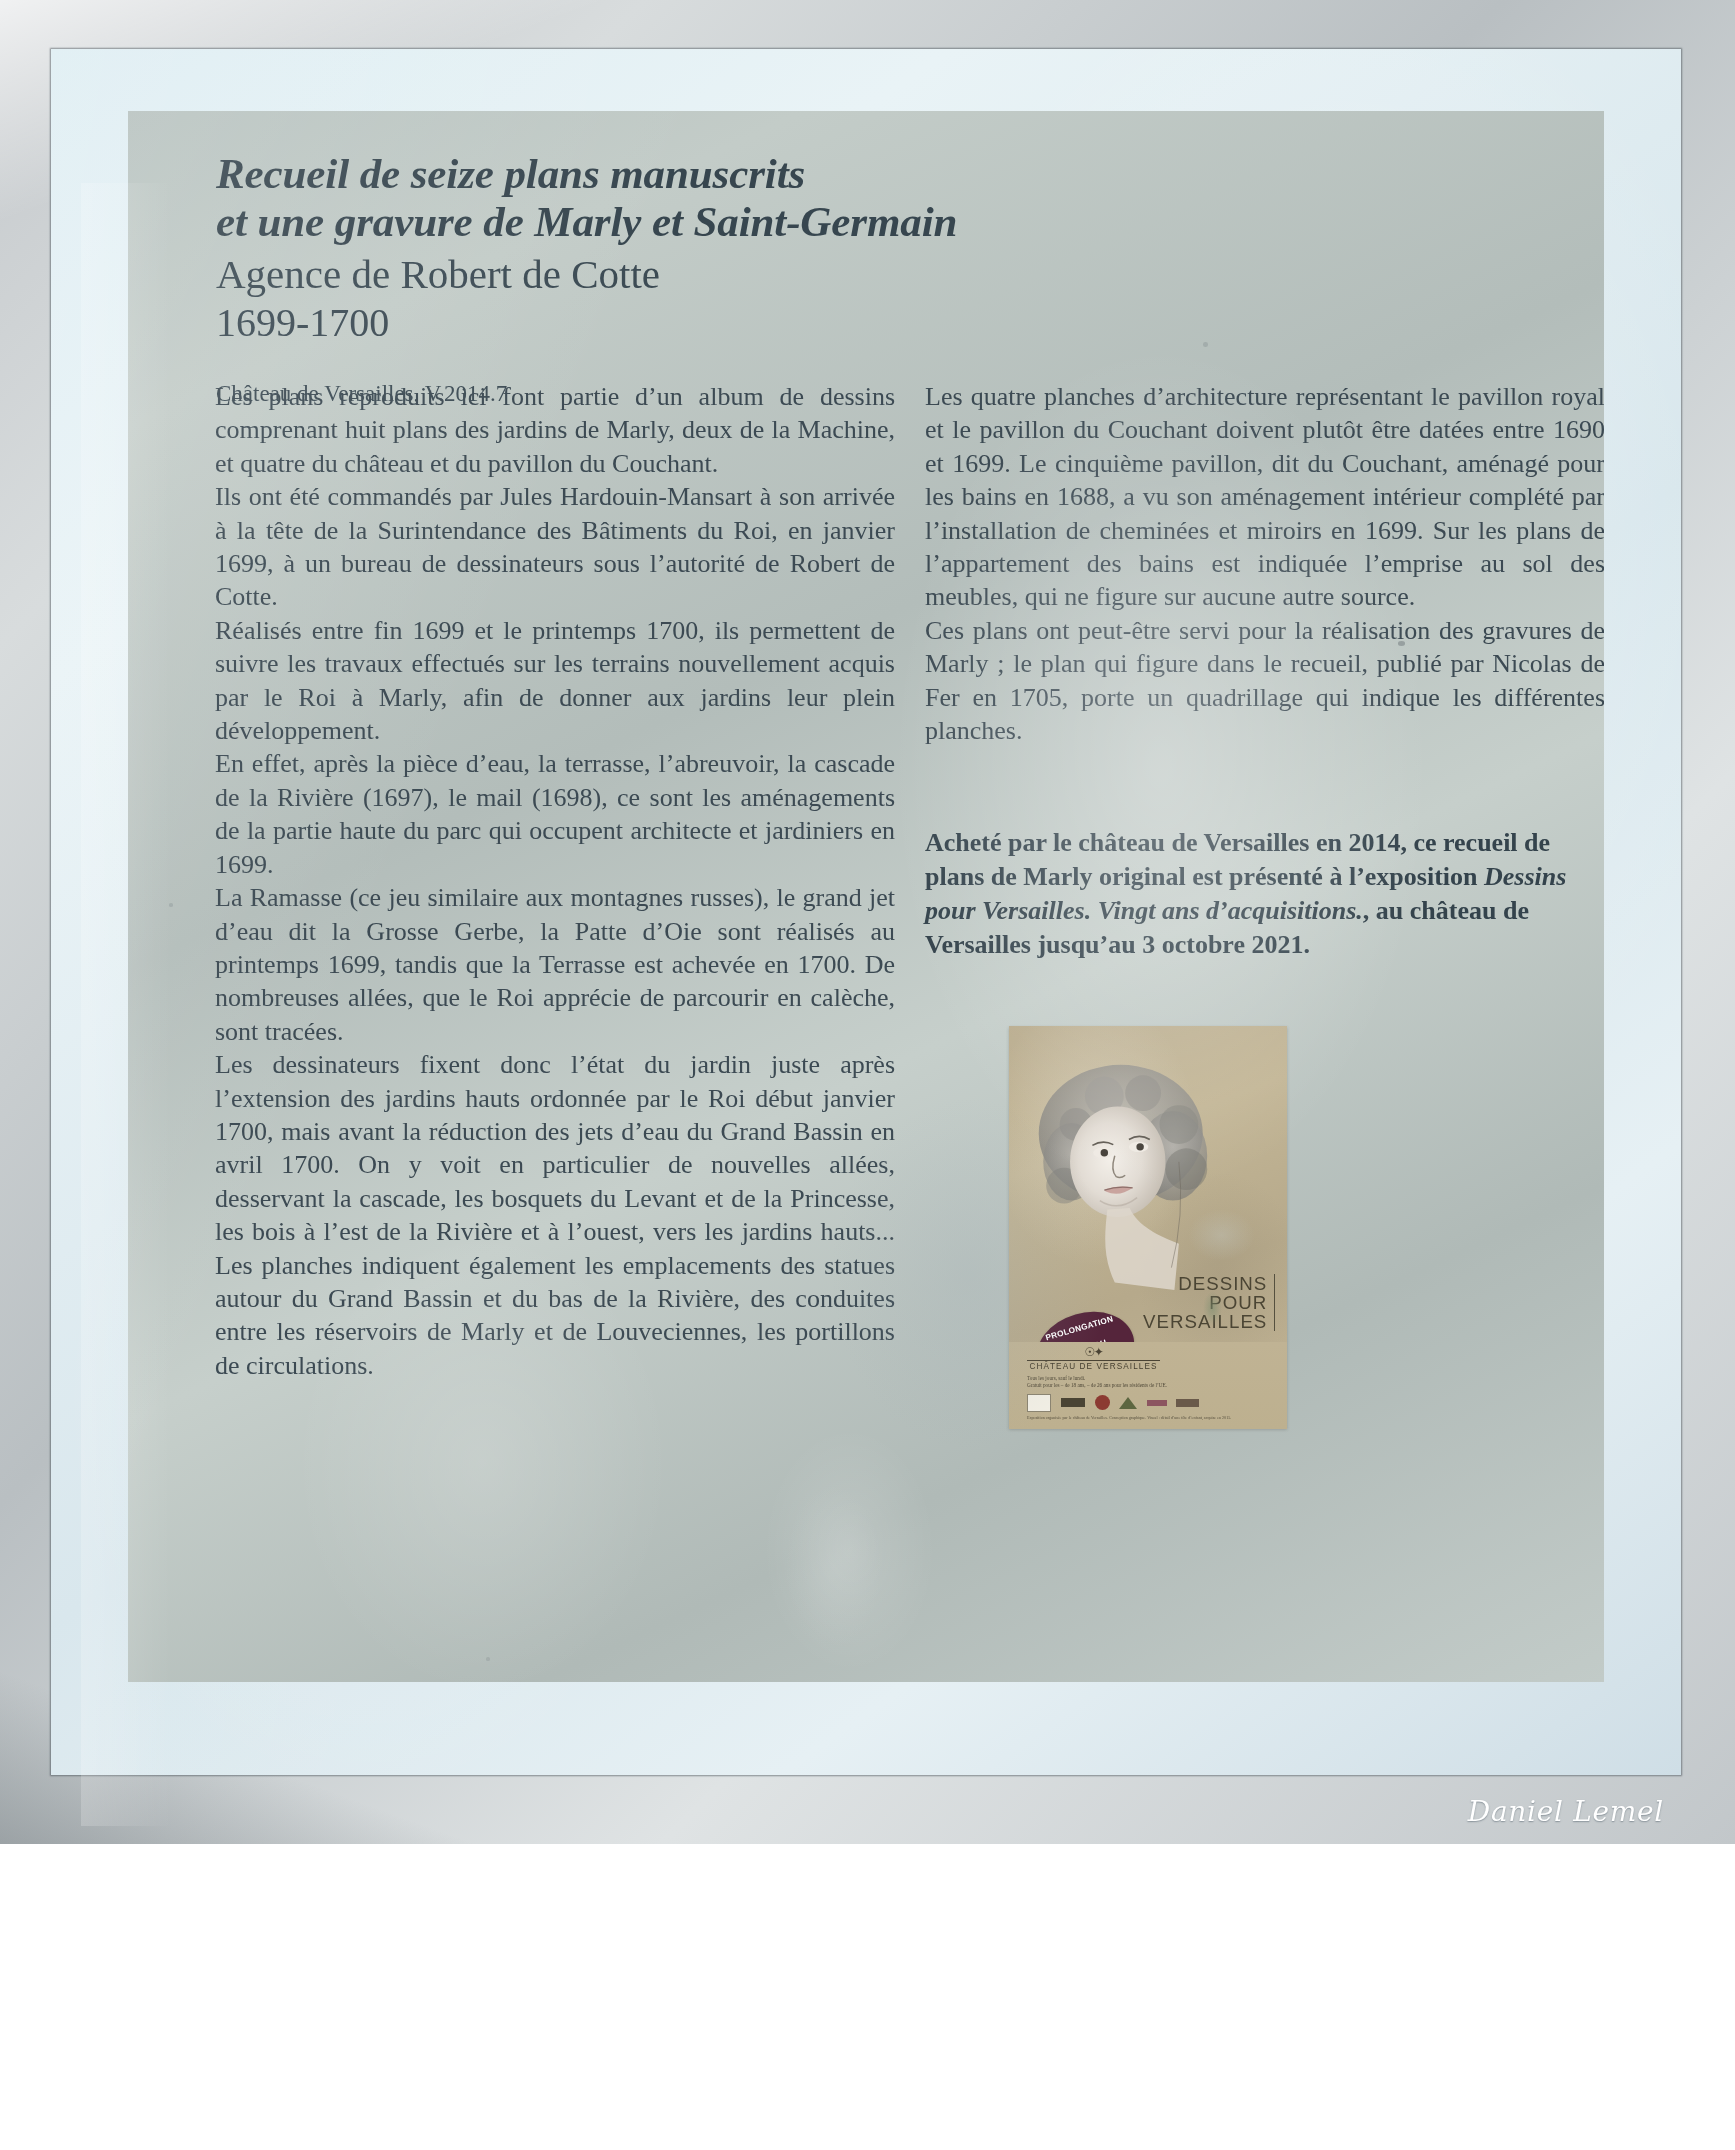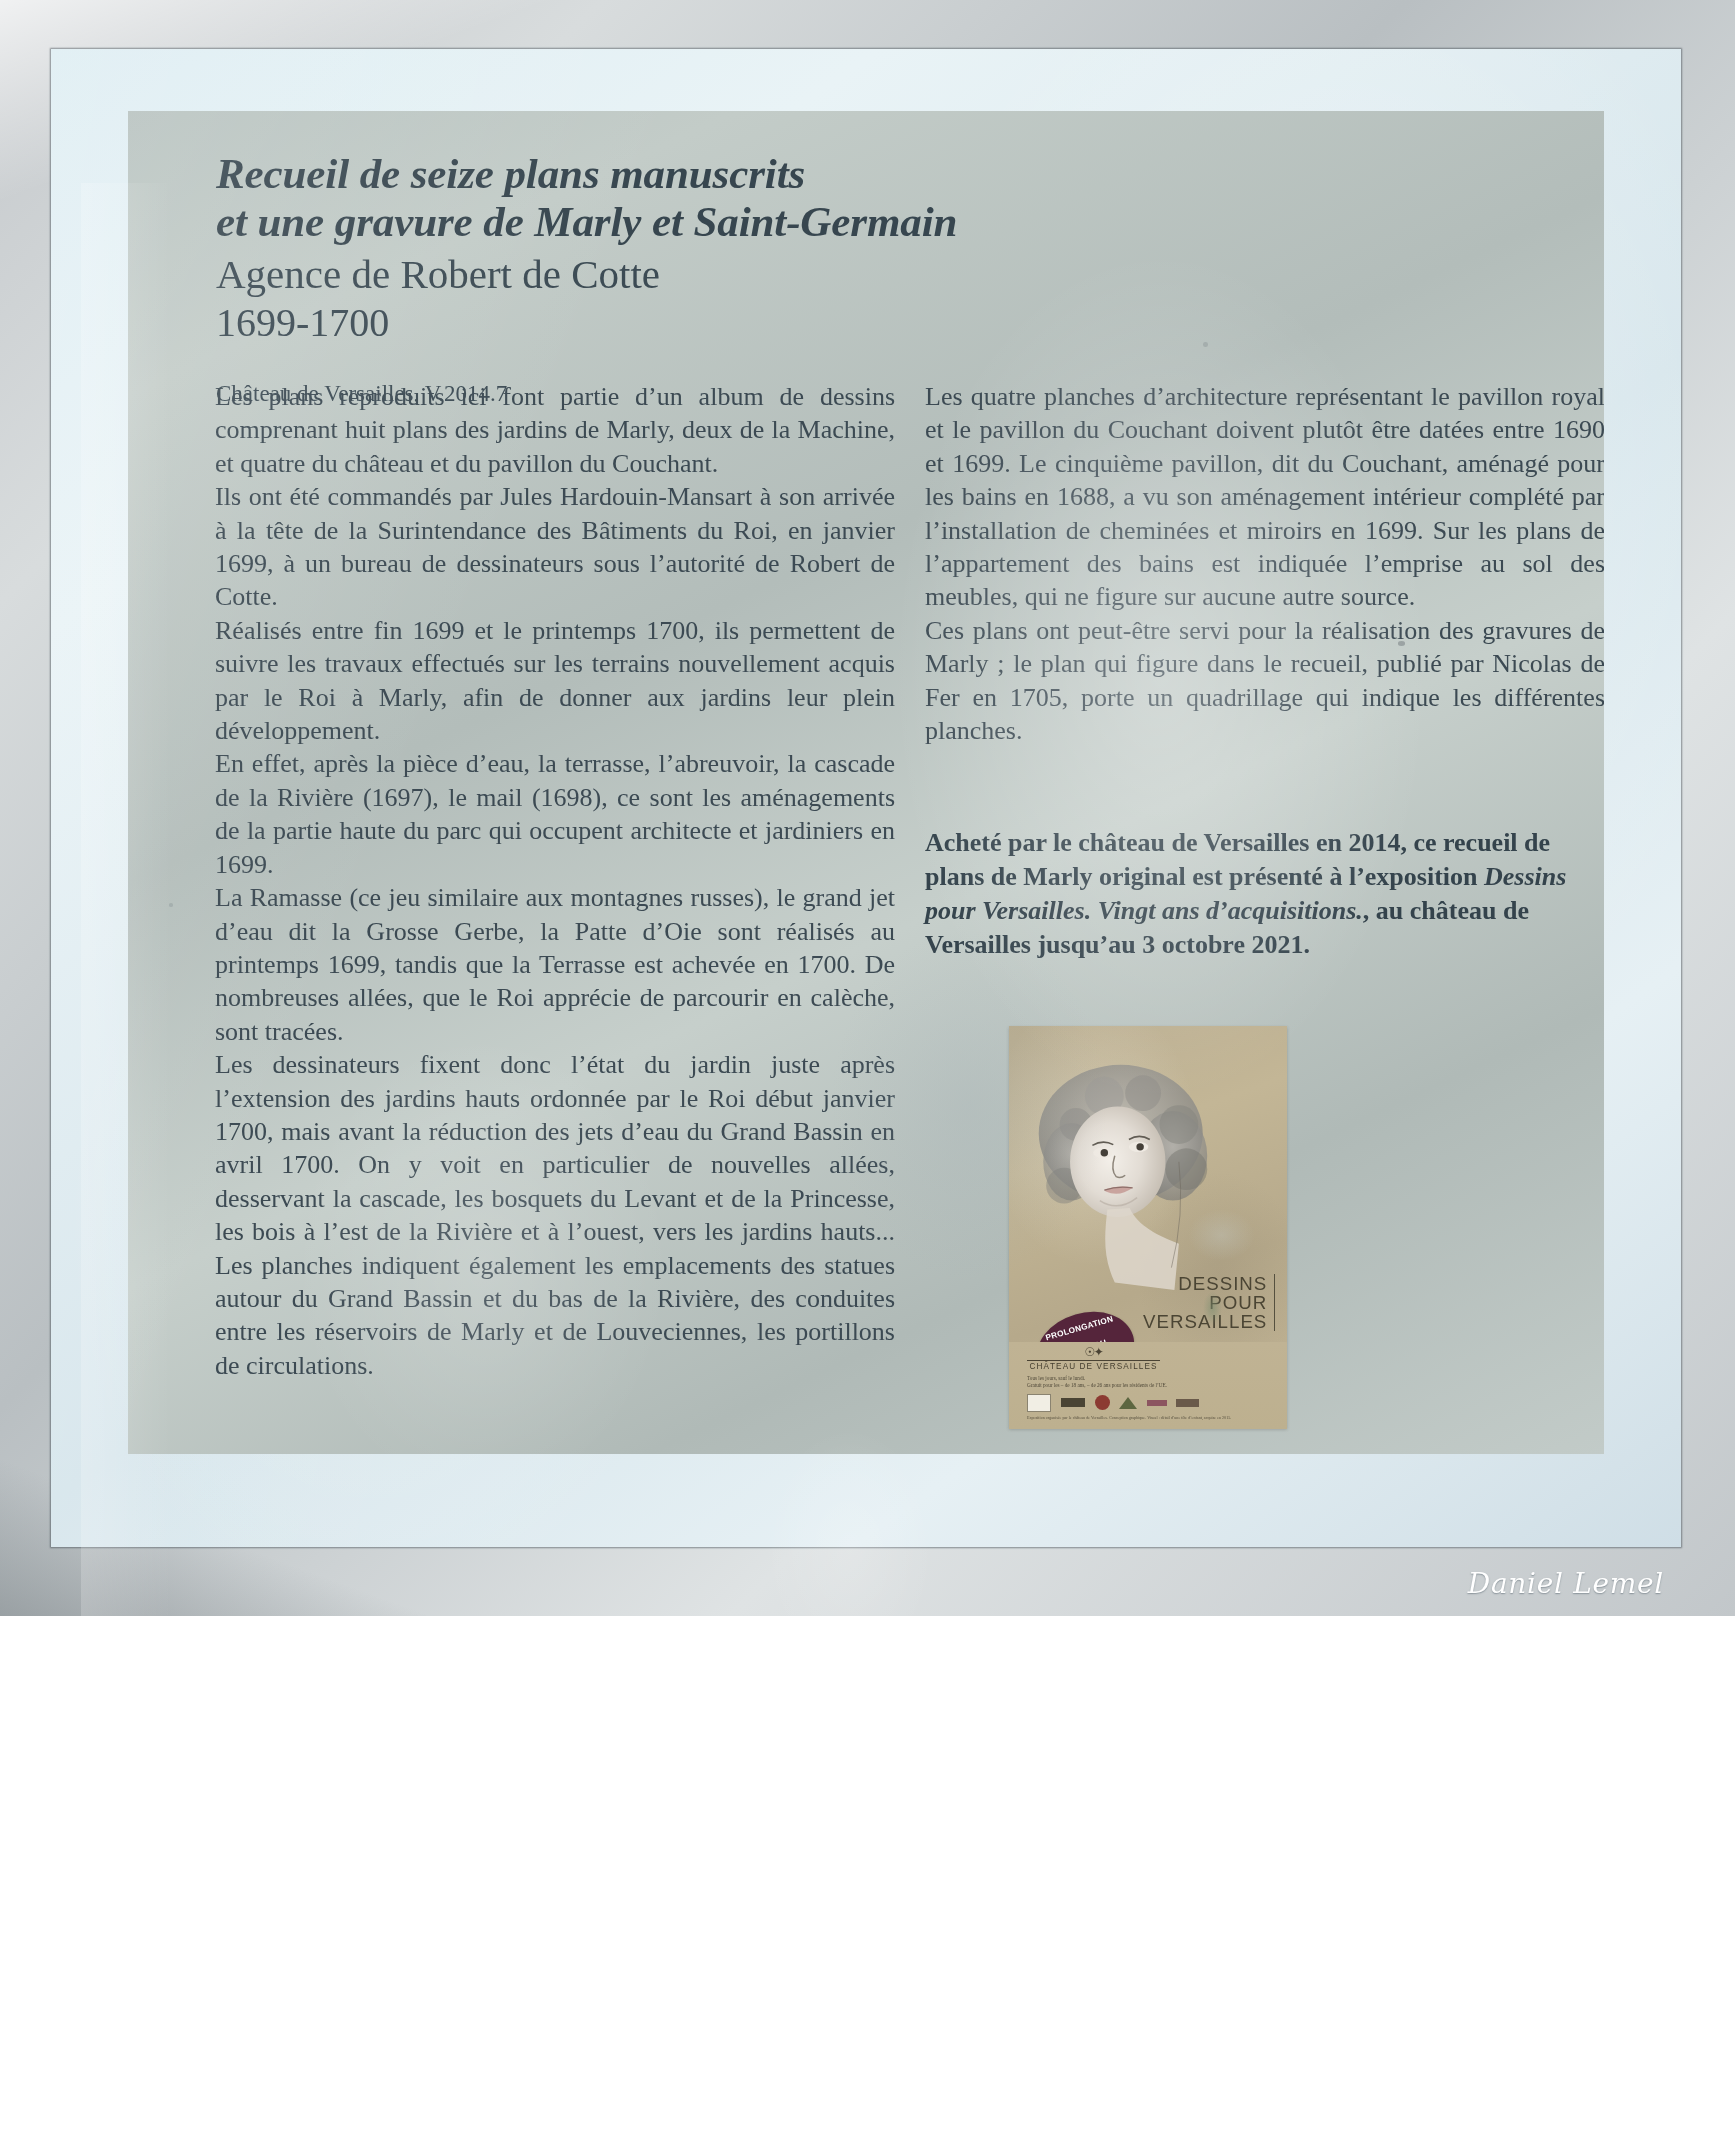--- a/index.html
+++ b/index.html
@@ -7,21 +7,21 @@
     padding: 0;
     background: #ffffff;
   }
   body {
     font-family: "Liberation Serif", "DejaVu Serif", serif;
   }
 
   .photo {
     position: relative;
     width: 1735px;
-    height: 1616px;
+    height: 1844px;
     overflow: hidden;
     background: #c9cdd0;
   }
 
   
   .frame-outer {
     position: absolute;
     inset: 0;
     background: linear-gradient(135deg, #c5c9cc 0%, #d8dcdd 18%, #b9bfc2 42%, #dfe3e4 70%, #c2c7ca 100%);
   }

